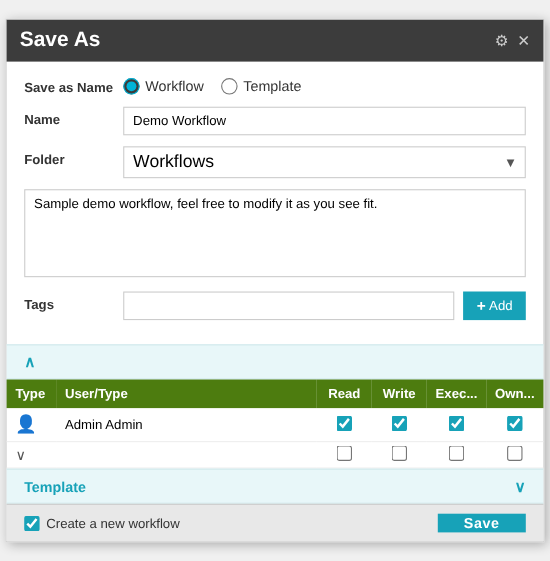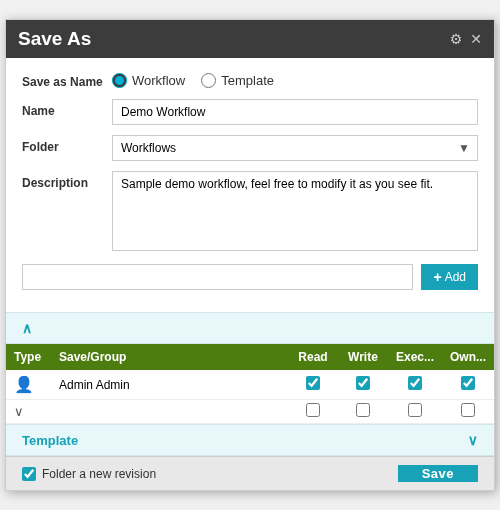--- a/index.html
+++ b/index.html
@@ -89,21 +89,21 @@
     .select-wrapper {
       position: relative;
       width: 100%;
     }
 
     .select-wrapper select {
       width: 100%;
       appearance: none;
       border: 1px solid #ccc;
       padding: 5px 28px 5px 8px;
-      font-size: 12px;
+      font-size: 16px;
       font-family: Arial, sans-serif;
       background: #fff;
       outline: none;
       cursor: pointer;
     }
 
     .select-wrapper .chevron {
       position: absolute;
       right: 8px;
       top: 50%;
@@ -316,27 +316,27 @@
             <option>Workflows</option>
             <option>Templates</option>
             <option>My Workflows</option>
           </select>
           <span class="chevron">▼</span>
         </div>
       </div>
     </div>
 
     <div class="form-row">
-      <div class="form-label">Description</div>
       <div class="form-control">
         <textarea style="">Sample demo workflow, feel free to modify it as you see fit.</textarea>
       </div>
     </div>
 
     <div class="form-row">
+      <div class="form-label">Tags</div>
       <div class="form-control">
         <div class="tags-row">
           <input type="text" style="">
           <button class="btn-add">
             <span class="plus">+</span>
             <span>Add</span>
           </button>
         </div>
       </div>
     </div>
@@ -344,21 +344,21 @@
   </div>
 
   <div class="section-header">
     <span class="chevron-icon">∧</span>
   </div>
 
   <table class="permissions-table">
     <thead>
       <tr>
         <th class="col-type">Type</th>
-        <th>Save/Group</th>
+        <th>User/Type</th>
         <th class="col-check">Read</th>
         <th class="col-check">Write</th>
         <th class="col-check">Exec...</th>
         <th class="col-check">Own...</th>
       </tr>
     </thead>
     <tbody>
 
       <tr>
         <td class="col-type">
@@ -403,17 +403,17 @@
   </table>
 
   <div class="section-header">
     <span>Template</span>
     <span class="chevron-icon">∨</span>
   </div>
 
   <div class="dialog-footer">
     <label class="checkbox-label">
       <input type="checkbox" checked="" style="">
-      <span>Folder a new revision</span>
+      <span>Create a new workflow</span>
     </label>
     <button class="btn-save">Save</button>
   </div>
 </div>
 
 </body></html>

